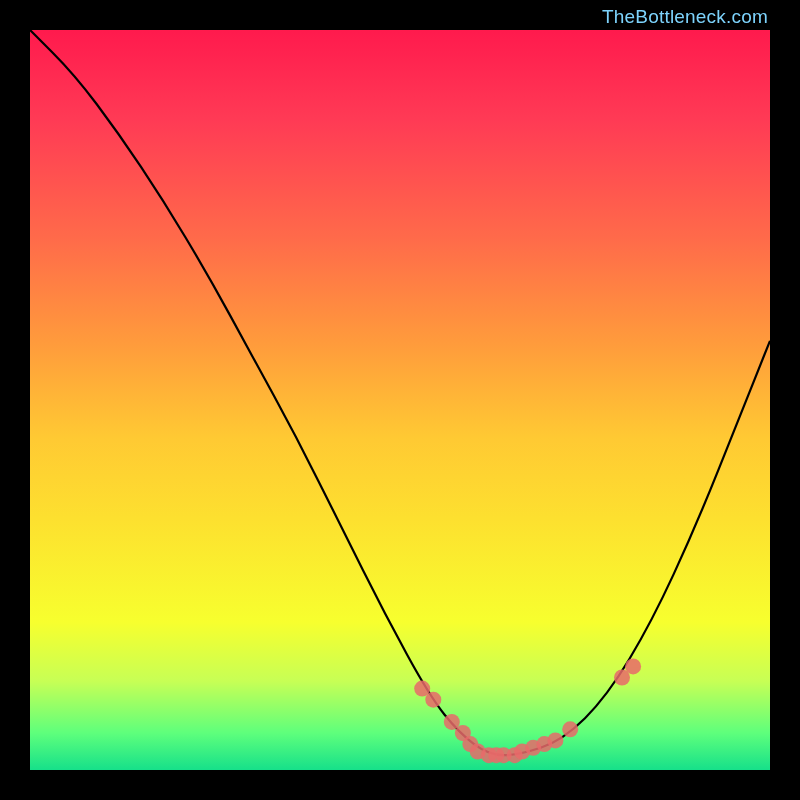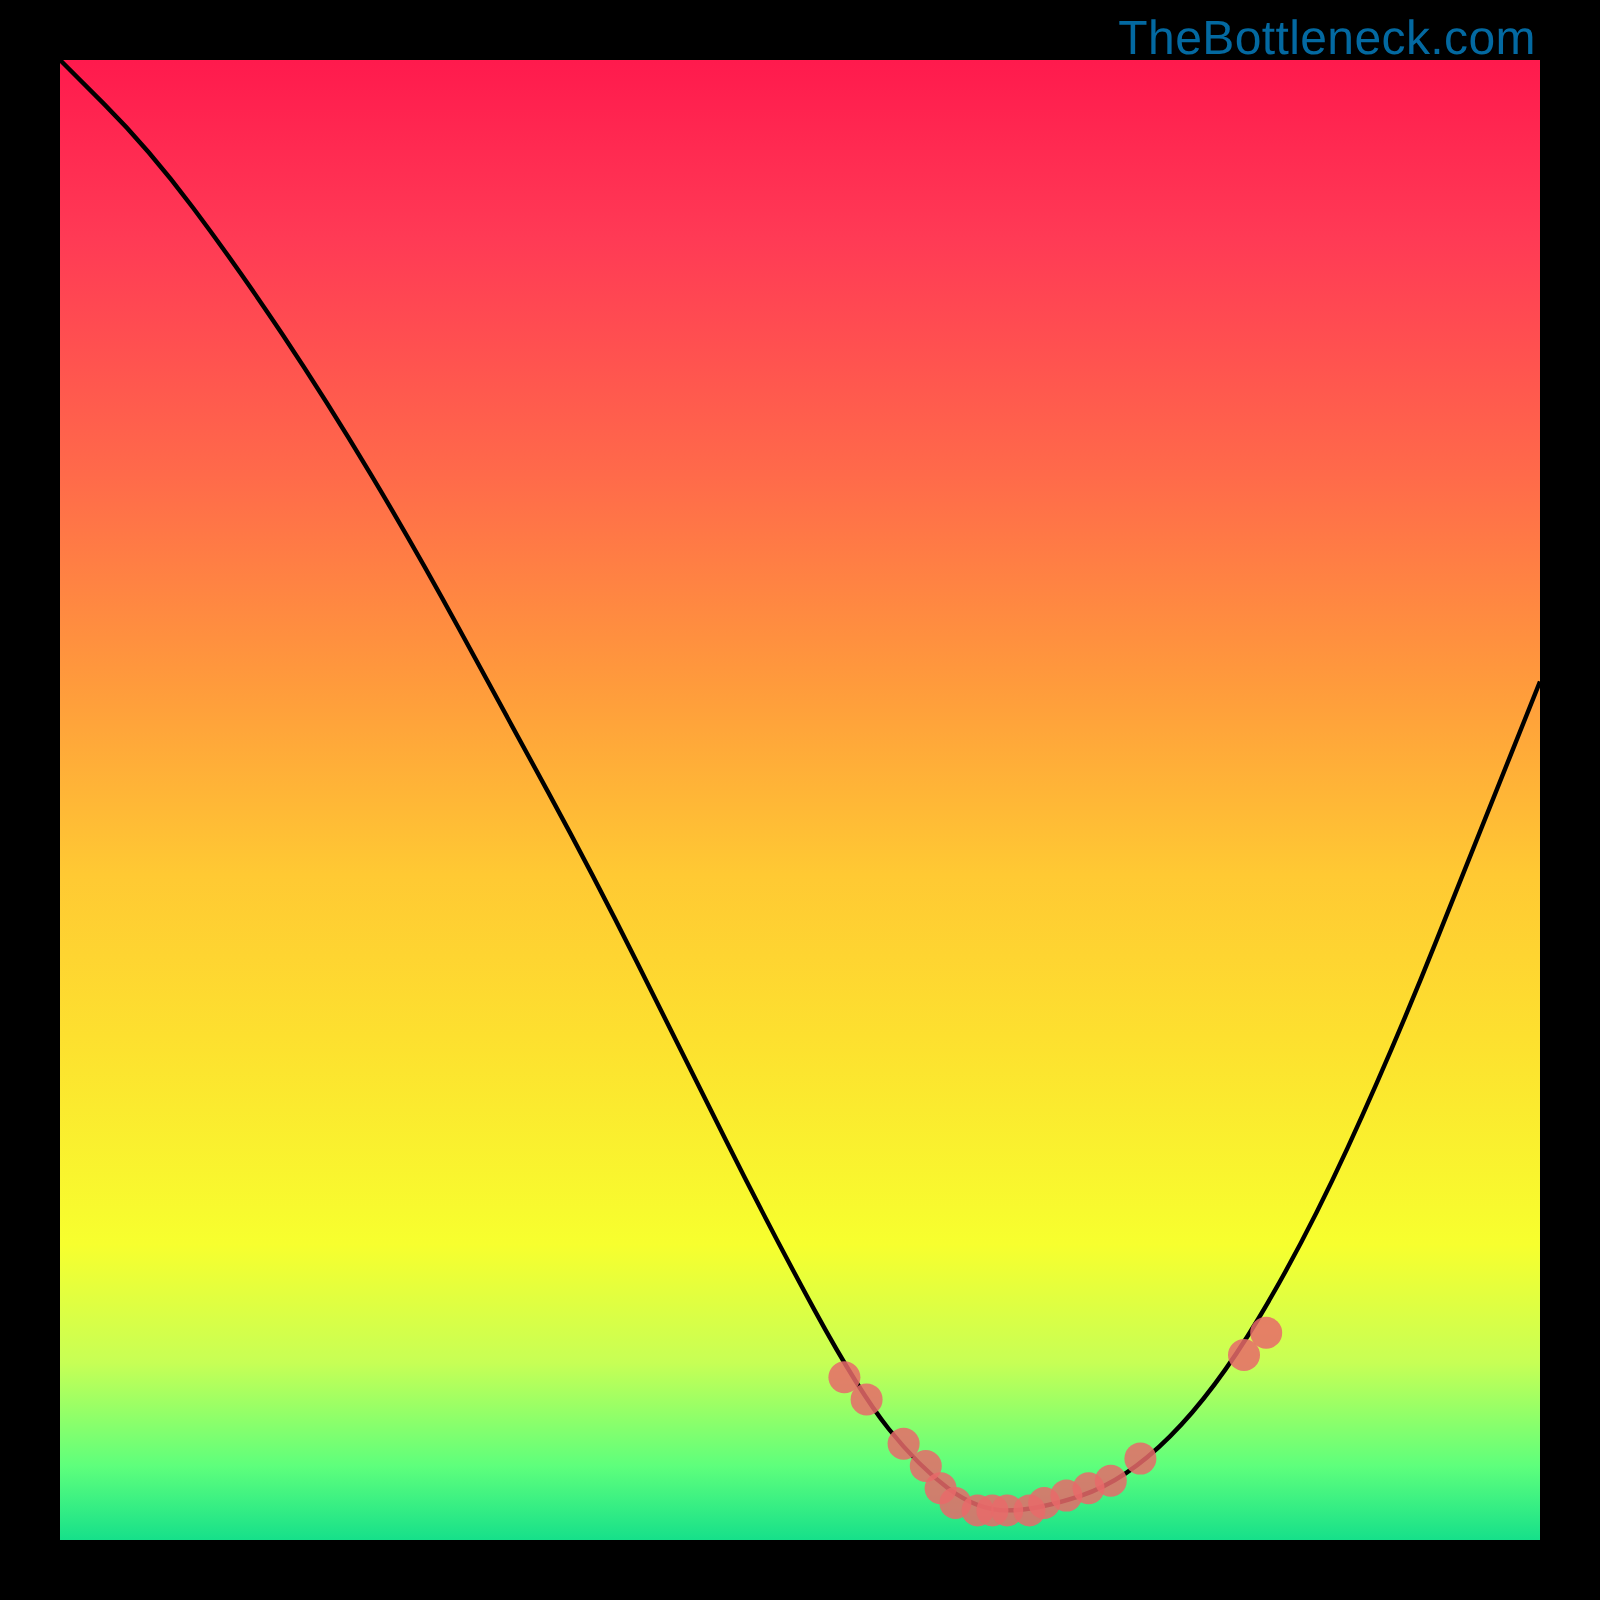--- a/index.html
+++ b/index.html
@@ -33,22 +33,22 @@
       #f7ff2e 80%,
       #c7ff55 88%,
       #5eff7c 95%,
       #16e08a 100%
     );
   }
   .attribution {
     position: absolute;
     top: 6px;
     right: 32px;
-    color: #0369a1;
-    font-size: 24px;
+    color: #7dd3fc;
+    font-size: 19px;
     font-weight: 500;
     letter-spacing: 0.2px;
     z-index: 5;
   }
   svg.plot {
     position: absolute;
     inset: 0;
     z-index: 3;
   }
   .dot {

